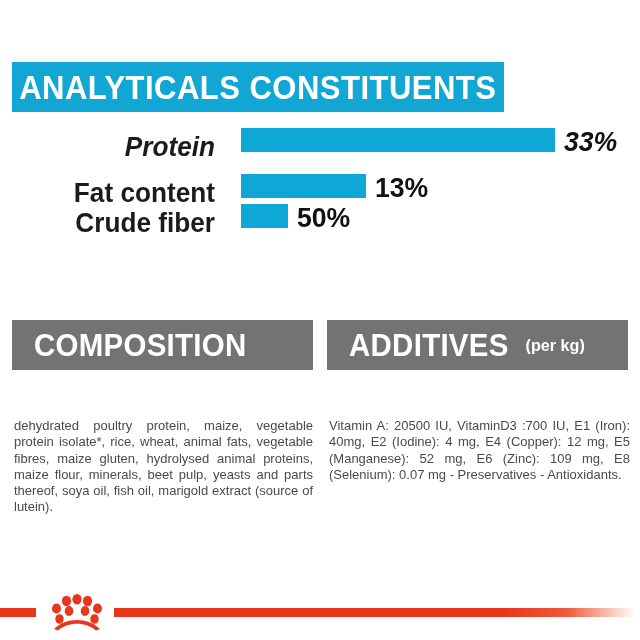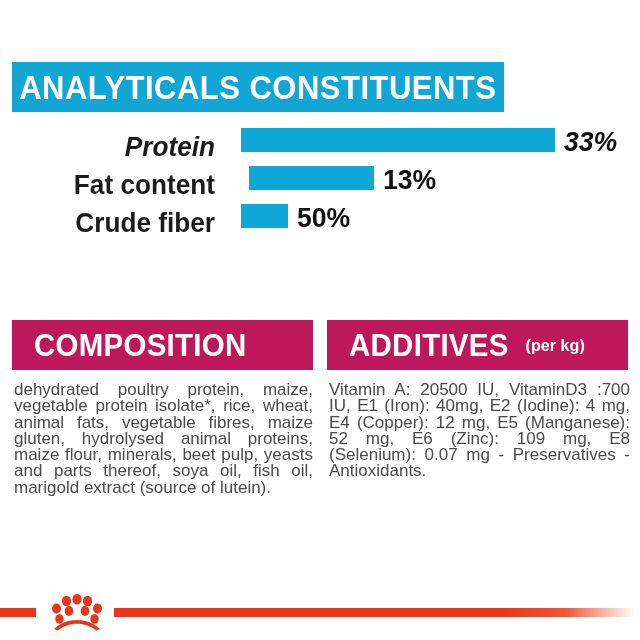--- a/index.html
+++ b/index.html
@@ -57,21 +57,21 @@
   }
   .chart-row {
     position: absolute;
     left: 0;
     width: 640px;
     height: 38px;
     display: flex;
     align-items: center;
   }
   .chart-row.r0 { top: 2px; font-style: italic; }
-  .chart-row.r1 { top: 40px; gap: 8px; }
+  .chart-row.r1 { top: 48px; }
   .chart-row.r2 { top: 78px; }
 
   .chart-label {
     width: 215px;
     text-align: right;
     font-family: "Liberation Sans Narrow", "Liberation Sans", sans-serif;
     font-size: 27px;
     font-weight: bold;
     color: #1b1b1b;
     line-height: 1;
@@ -116,21 +116,21 @@
   .panel {
     position: absolute;
     top: 0;
     width: 301px;
   }
   .panel.left  { left: 12px; }
   .panel.right { left: 327px; }
 
   .panel-header {
     height: 50px;
-    background: #be185d;
+    background: #737373;
     display: flex;
     align-items: center;
     padding-left: 22px;
     box-sizing: border-box;
   }
   .panel-header-title {
     color: #ffffff;
     font-family: "Liberation Sans Narrow", "Liberation Sans", sans-serif;
     font-size: 31px;
     font-weight: bold;
@@ -147,25 +147,26 @@
     font-weight: bold;
     line-height: 1;
     margin-left: 7px;
     white-space: nowrap;
     transform: scaleX(0.95);
   }
 
   .panel-body {
     padding: 12px 2px 0 2px;
     font-family: "Liberation Sans", sans-serif;
-    font-size: 17px;
+    font-size: 13px;
     line-height: 16.3px;
     color: #4a4a4a;
     text-align: justify;
     text-justify: inter-word;
+    margin-top: 36px;
   }
   .panel.left .panel-body  { width: 299px; }
   .panel.right .panel-body { width: 301px; }
 
   
   .footer {
     position: absolute;
     left: 0;
     top: 592px;
     width: 640px;

